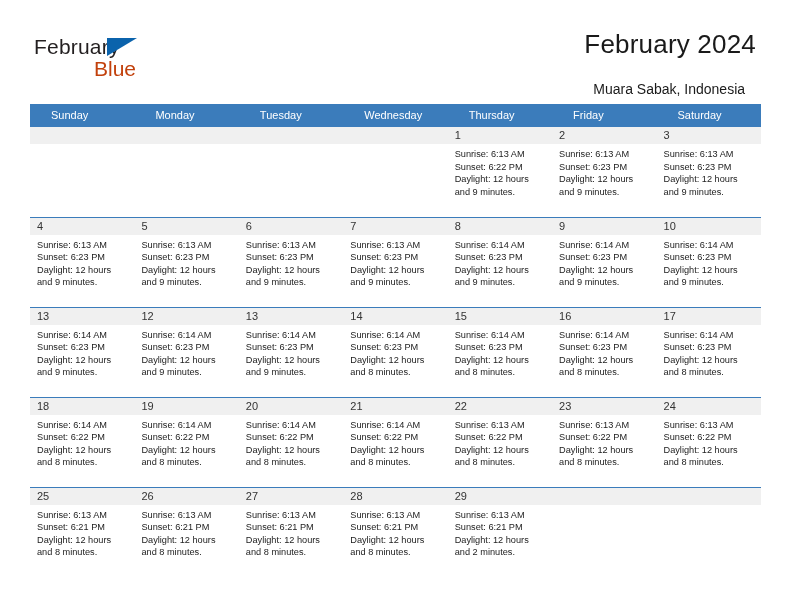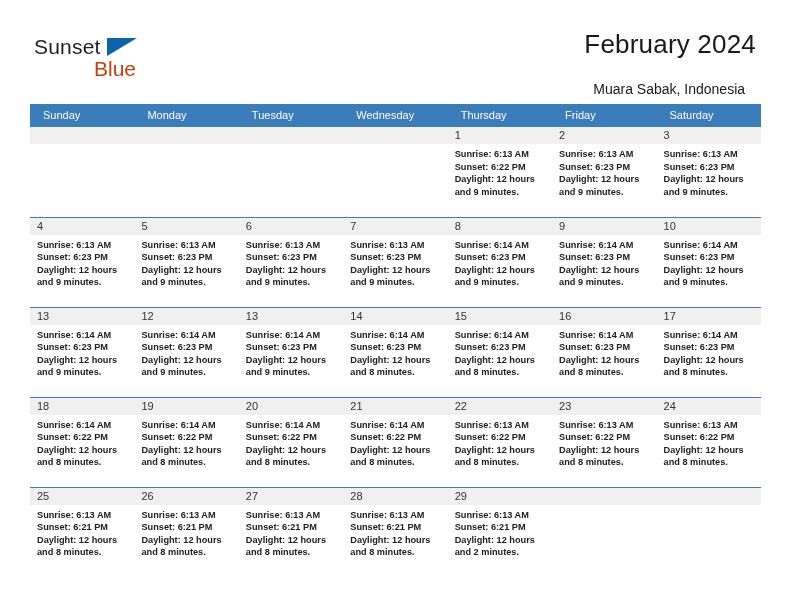--- a/index.html
+++ b/index.html
@@ -88,21 +88,21 @@
     width: 731px;
     border-collapse: collapse;
     table-layout: fixed;
   }
   .calendar th {
     background: #3b7cbb;
     color: #ffffff;
     font-size: 11px;
     font-weight: normal;
     text-align: left;
-    padding: 5px 0 6px 13px;
+    padding: 5px 0 6px 21px;
     height: 20px;
     border: none;
   }
   .calendar td {
     width: 104.43px;
     height: 90px;
     vertical-align: top;
     padding: 0;
     border-top: 1px solid #3b7cbb;
     background: #ffffff;
@@ -116,35 +116,34 @@
     padding: 1px 0 0 7px;
     font-size: 11px;
     color: #333333;
     line-height: 15px;
   }
   .cell-body {
     padding: 4px 6px 0 7px;
     font-size: 9.2px;
     color: #222222;
     line-height: 12.6px;
-    font-weight: bold;
   }
   .cell-body div { white-space: nowrap; }
   td.empty .daynum-band { color: transparent; }
   td.empty .cell-body { visibility: hidden; }
 </style>
 </head>
 <body>
 
 <div class="page">
 
   <div class="masthead">
 
     <div class="logo">
-      <span class="logo-general">Sunset</span>
+      <span class="logo-general">February</span>
       <span class="logo-tri"></span>
       <span class="logo-blue">Blue</span>
     </div>
 
     <div class="title-block">
       <h1 class="cal-title">February 2024</h1>
       <div class="cal-sub">Muara Sabak, Indonesia</div>
     </div>
 
   </div>

